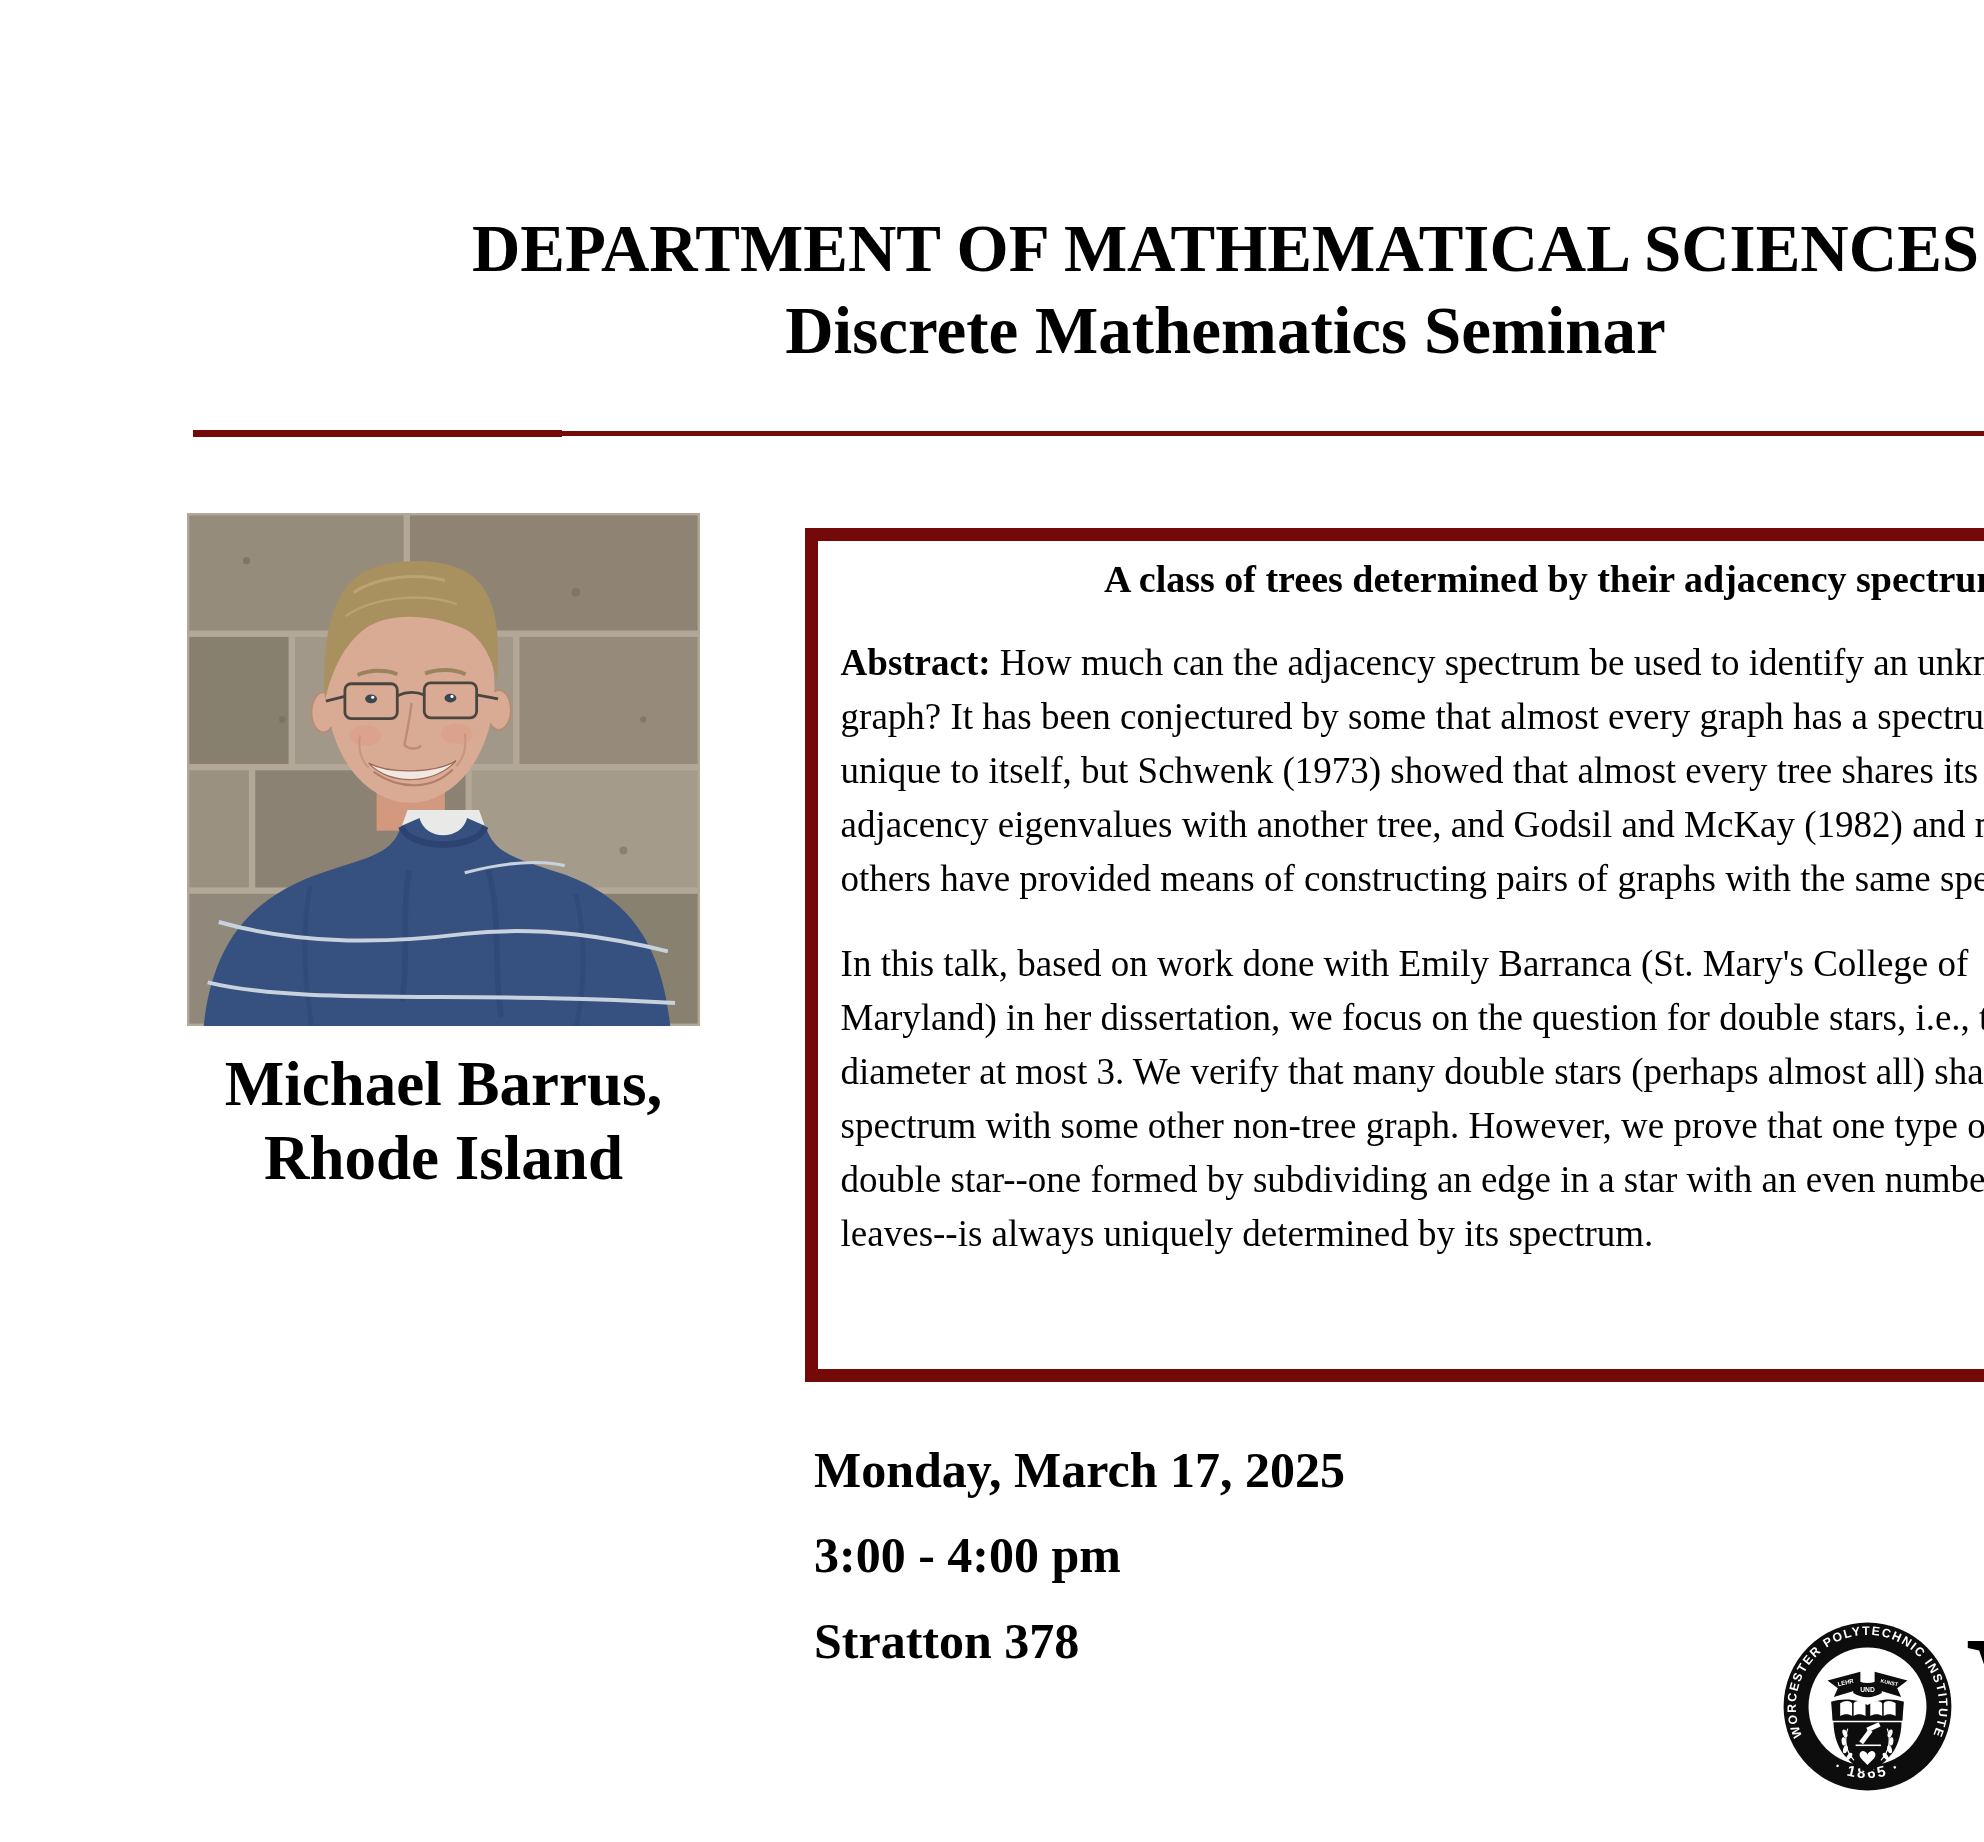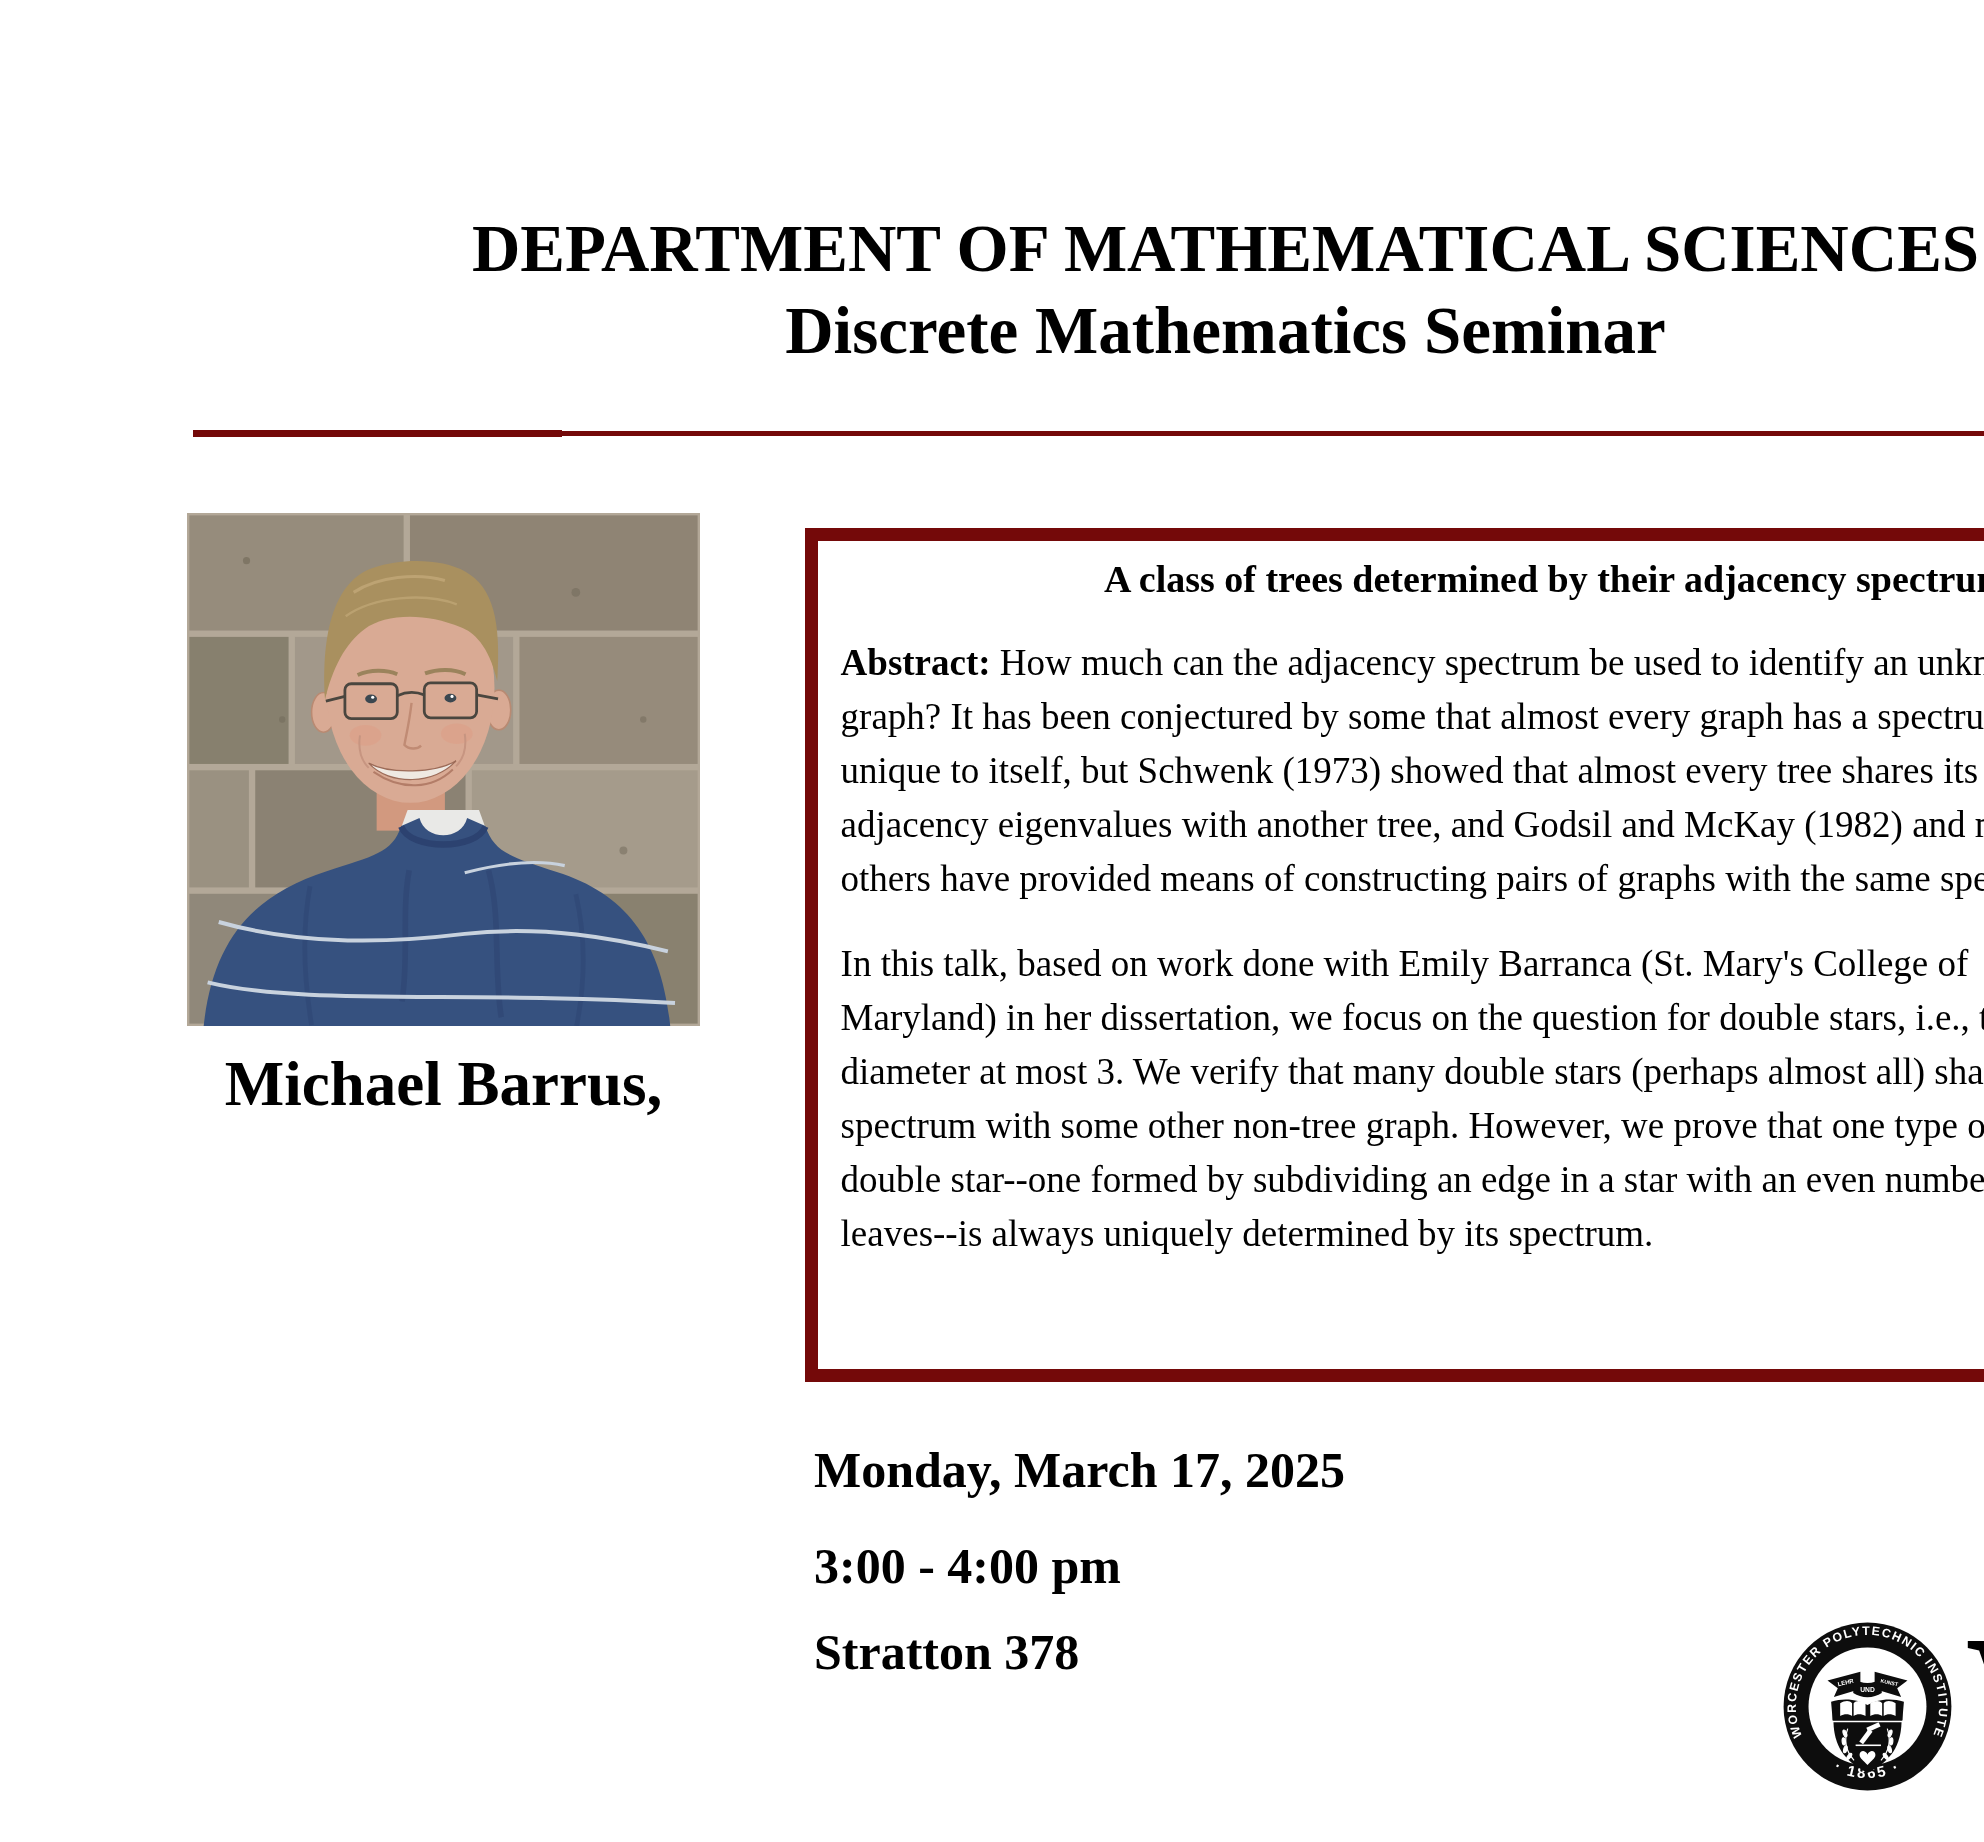--- a/index.html
+++ b/index.html
@@ -95,21 +95,21 @@
     position: absolute;
     left: 814px; top: 1443px; width: 814px;
     text-align: left;
     font-weight: bold;
   }
   .event .e-line {
     font-size: 50px;
     line-height: 54px;
     white-space: nowrap;
   }
-  .e-gap-a { margin-top: 42px; }
+  .e-gap-a { margin-top: 31px; }
   .e-gap-b { margin-top: 32px; }
 
   
   .seal {
     position: absolute;
     left: 1782px; top: 1621px;
     width: 171px; height: 171px;
   }
   .seal svg { display: block; width: 100%; height: 100%; }
   .ring-text {
@@ -226,20 +226,21 @@
       <path d="M 436,560 C 430,600 440,624 458,642" stroke="#c79581" stroke-width="5" fill="none"></path>
       <path d="M 700,556 C 706,596 696,620 678,638" stroke="#c79581" stroke-width="5" fill="none"></path>
       <path d="M 458,630 C 510,688 626,684 678,624 C 626,656 510,658 458,630 Z" fill="#efe9e2" stroke="#9c6b58" stroke-width="3"></path>
       <path d="M 470,652 C 540,700 618,696 670,646" stroke="#b37d68" stroke-width="5" fill="none"></path>
     </g>
   </svg>
 </div>
 
 <div class="speaker-name">
   <div class="n-line">Michael Barrus,</div>
+  <div class="n-line">Rhode Island</div>
 </div>
 
 <div class="abstract-box">
   <div class="abox-title">A class of trees determined by their adjacency spectrum</div>
   <div class="abox-body">
     <div class="a-line"><span class="b">Abstract:</span> <span>How much can the adjacency spectrum be used to identify an unknown</span></div>
     <div class="a-line">graph? It has been conjectured by some that almost every graph has a spectrum</div>
     <div class="a-line">unique to itself, but Schwenk (1973) showed that almost every tree shares its</div>
     <div class="a-line">adjacency eigenvalues with another tree, and Godsil and McKay (1982) and many</div>
     <div class="a-line">others have provided means of constructing pairs of graphs with the same spectrum.</div>

